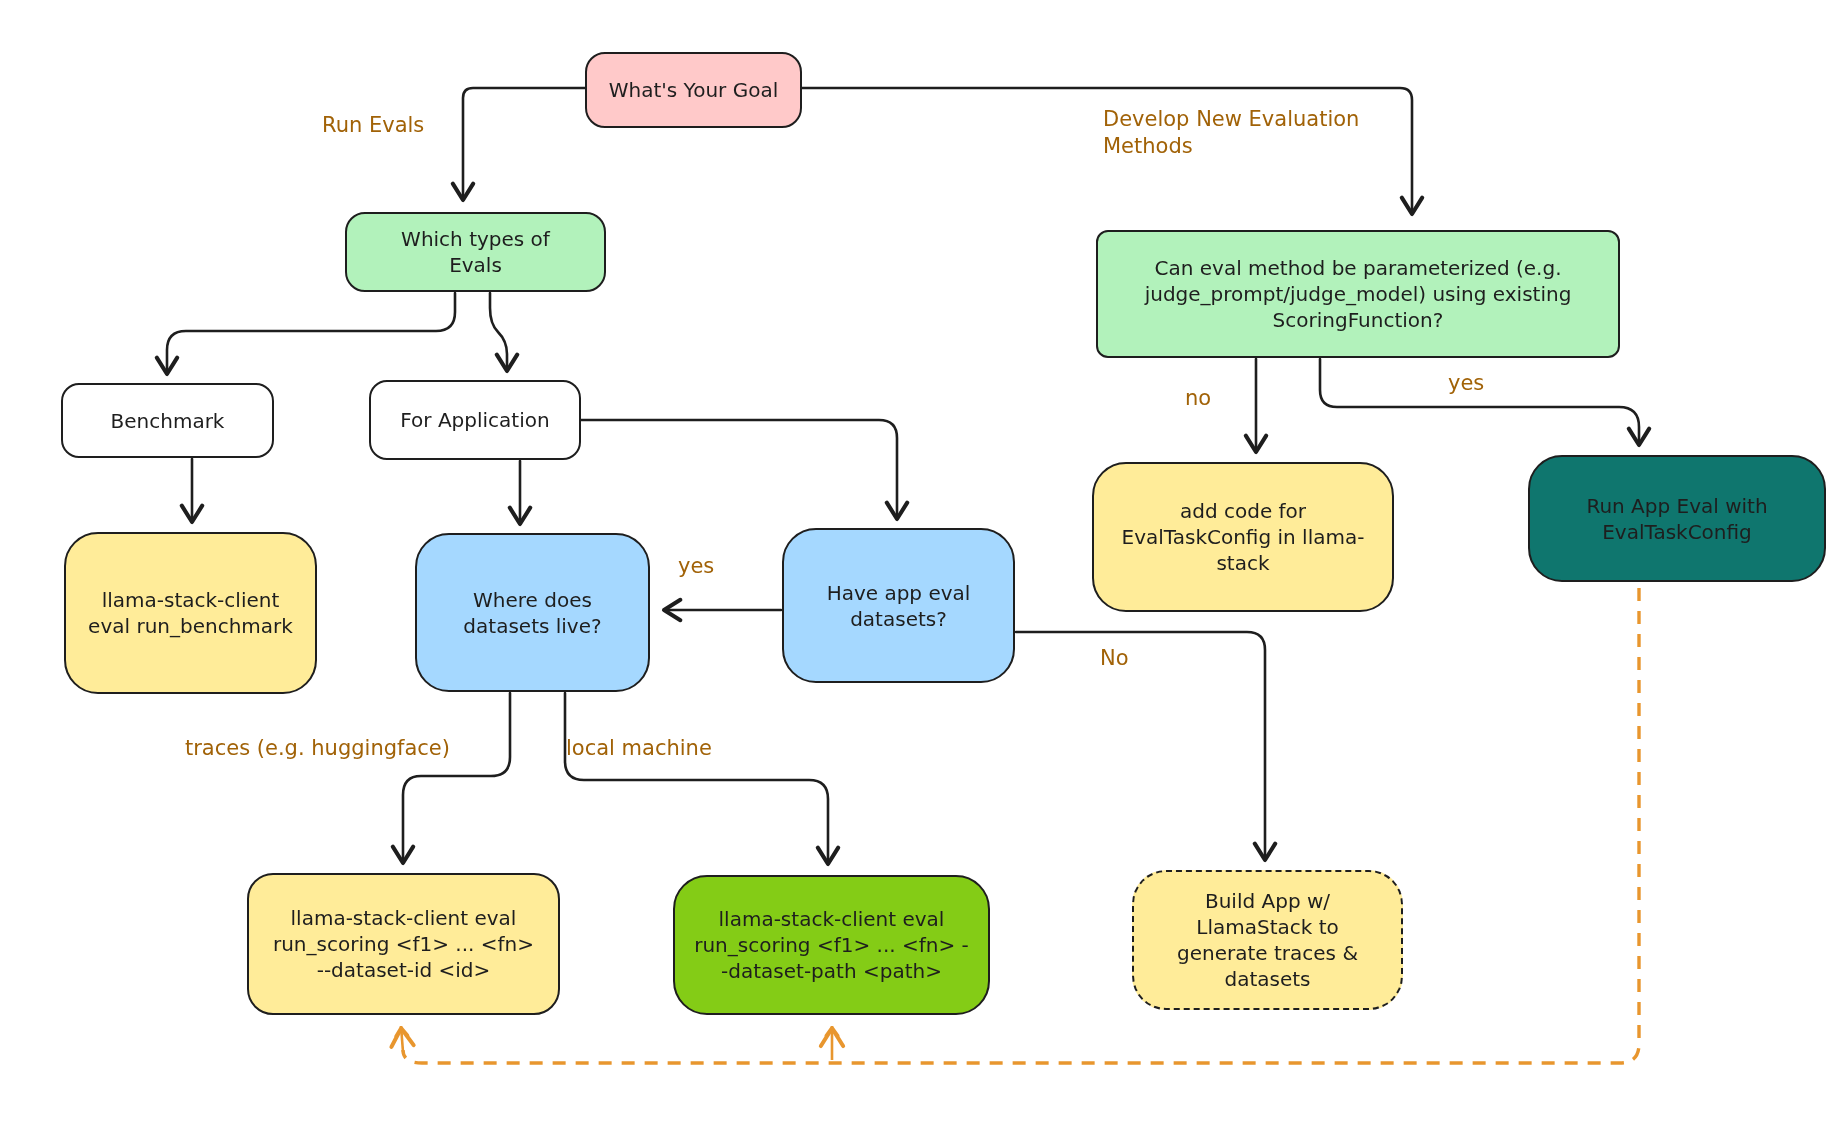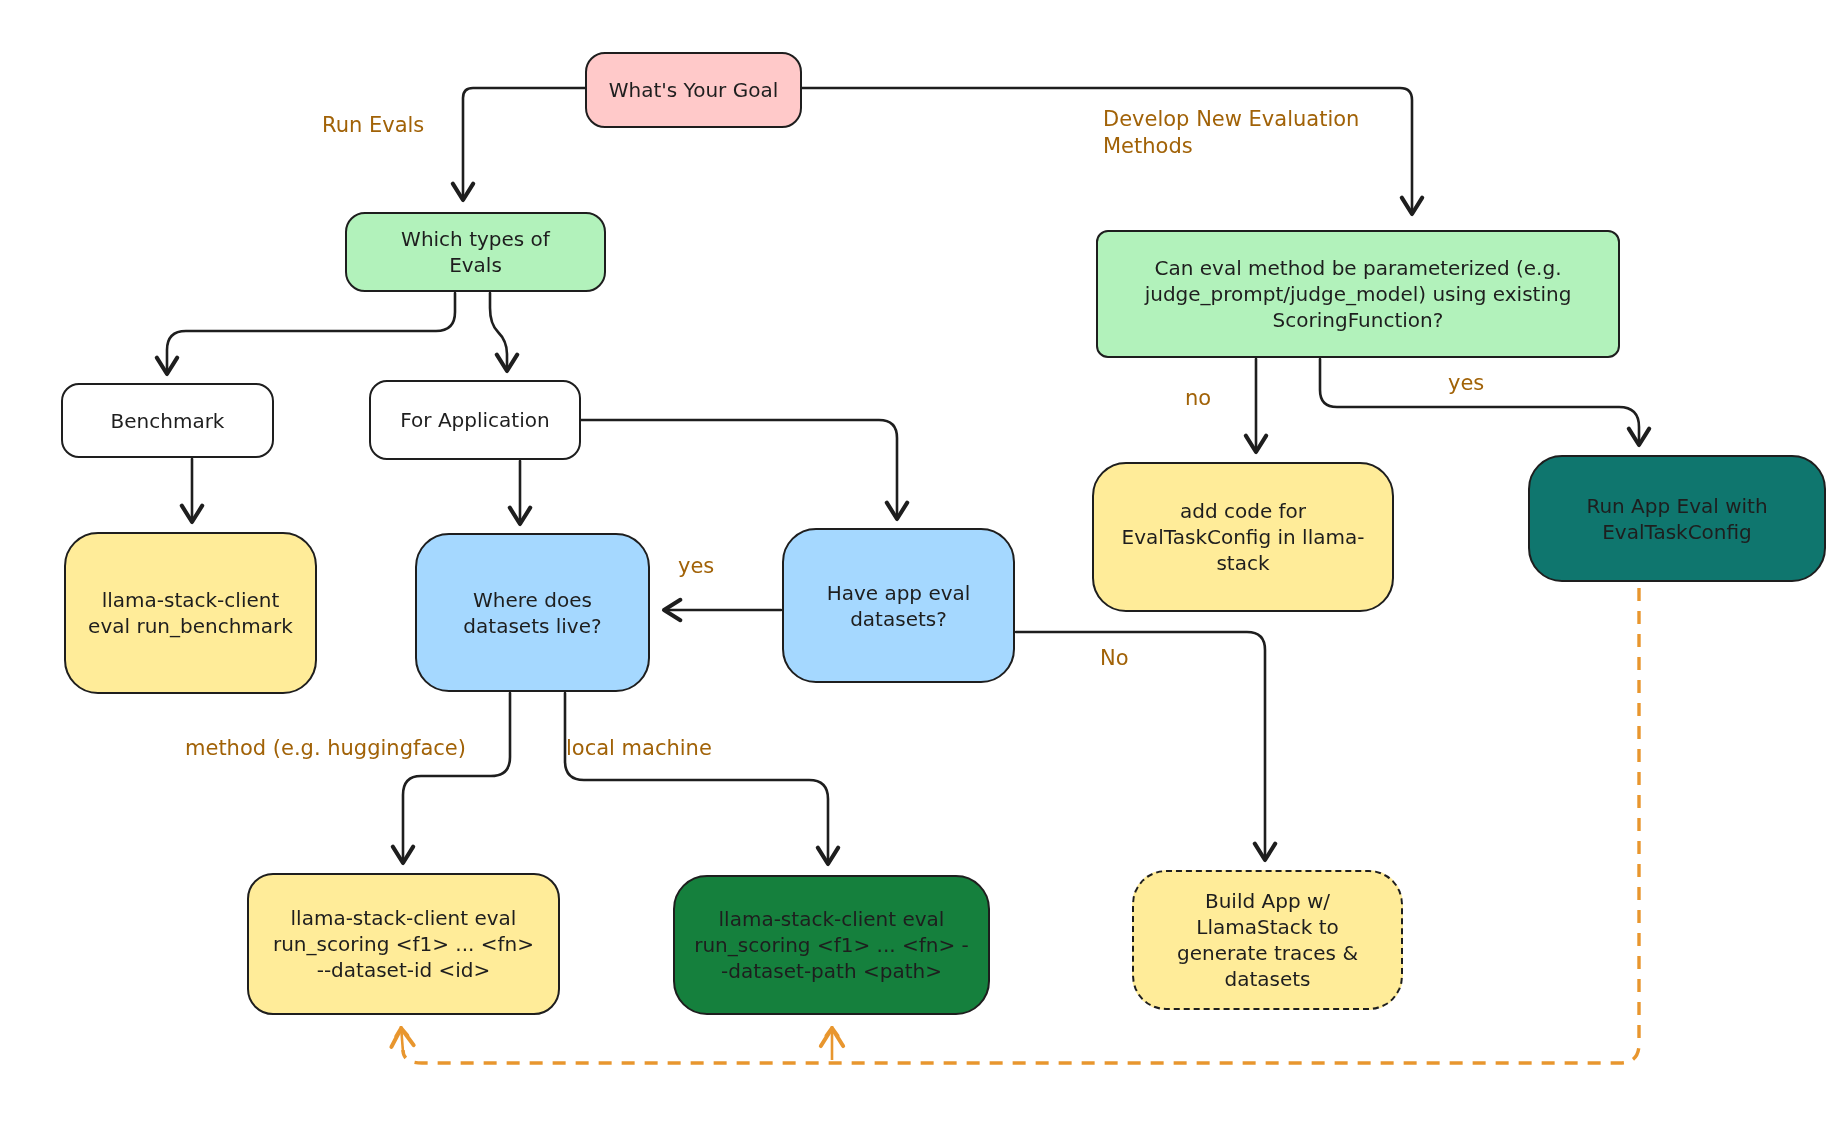--- a/index.html
+++ b/index.html
@@ -94,26 +94,26 @@
   <div class="node n-where rounded-lg" style="background: rgb(165, 216, 255);">Where does datasets live?</div>
 
   <div class="node n-have rounded-lg" style="background: rgb(165, 216, 255);">Have app eval datasets?</div>
 
   <div class="node n-addcode rounded-lg" style="background: rgb(255, 236, 153);">add code for EvalTaskConfig in llama-stack</div>
 
   <div class="node n-runapp rounded-lg" style="background: #0f766e; margin-left: 38px;">Run App Eval with EvalTaskConfig</div>
 
   <div class="node n-scoringid rounded-lg" style="background: rgb(255, 236, 153); border-radius: 26px;">llama-stack-client eval run_scoring &lt;f1&gt; ... &lt;fn&gt; --dataset-id &lt;id&gt;</div>
 
-  <div class="node n-scoringpath rounded-lg" style="background: #15803d;">llama-stack-client eval run_scoring &lt;f1&gt; ... &lt;fn&gt; --dataset-path &lt;path&gt;</div>
+  <div class="node n-scoringpath rounded-lg" style="background: #84cc16;">llama-stack-client eval run_scoring &lt;f1&gt; ... &lt;fn&gt; --dataset-path &lt;path&gt;</div>
 
   <div class="node n-buildapp rounded-lg dashed" style="background: rgb(255, 236, 153);">Build App w/ LlamaStack to generate traces &amp; datasets</div>
 
   <div class="lbl l-runevals">Run Evals</div>
   <div class="lbl l-develop">Develop New Evaluation Methods</div>
   <div class="lbl l-no-left">no</div>
   <div class="lbl l-yes-right">yes</div>
   <div class="lbl l-yes-mid">yes</div>
   <div class="lbl l-no-mid">No</div>
-  <div class="lbl l-remote">method (e.g. huggingface)</div>
+  <div class="lbl l-remote">traces (e.g. huggingface)</div>
   <div class="lbl l-local">local machine</div>
 
 </div>
 
 </body></html>

